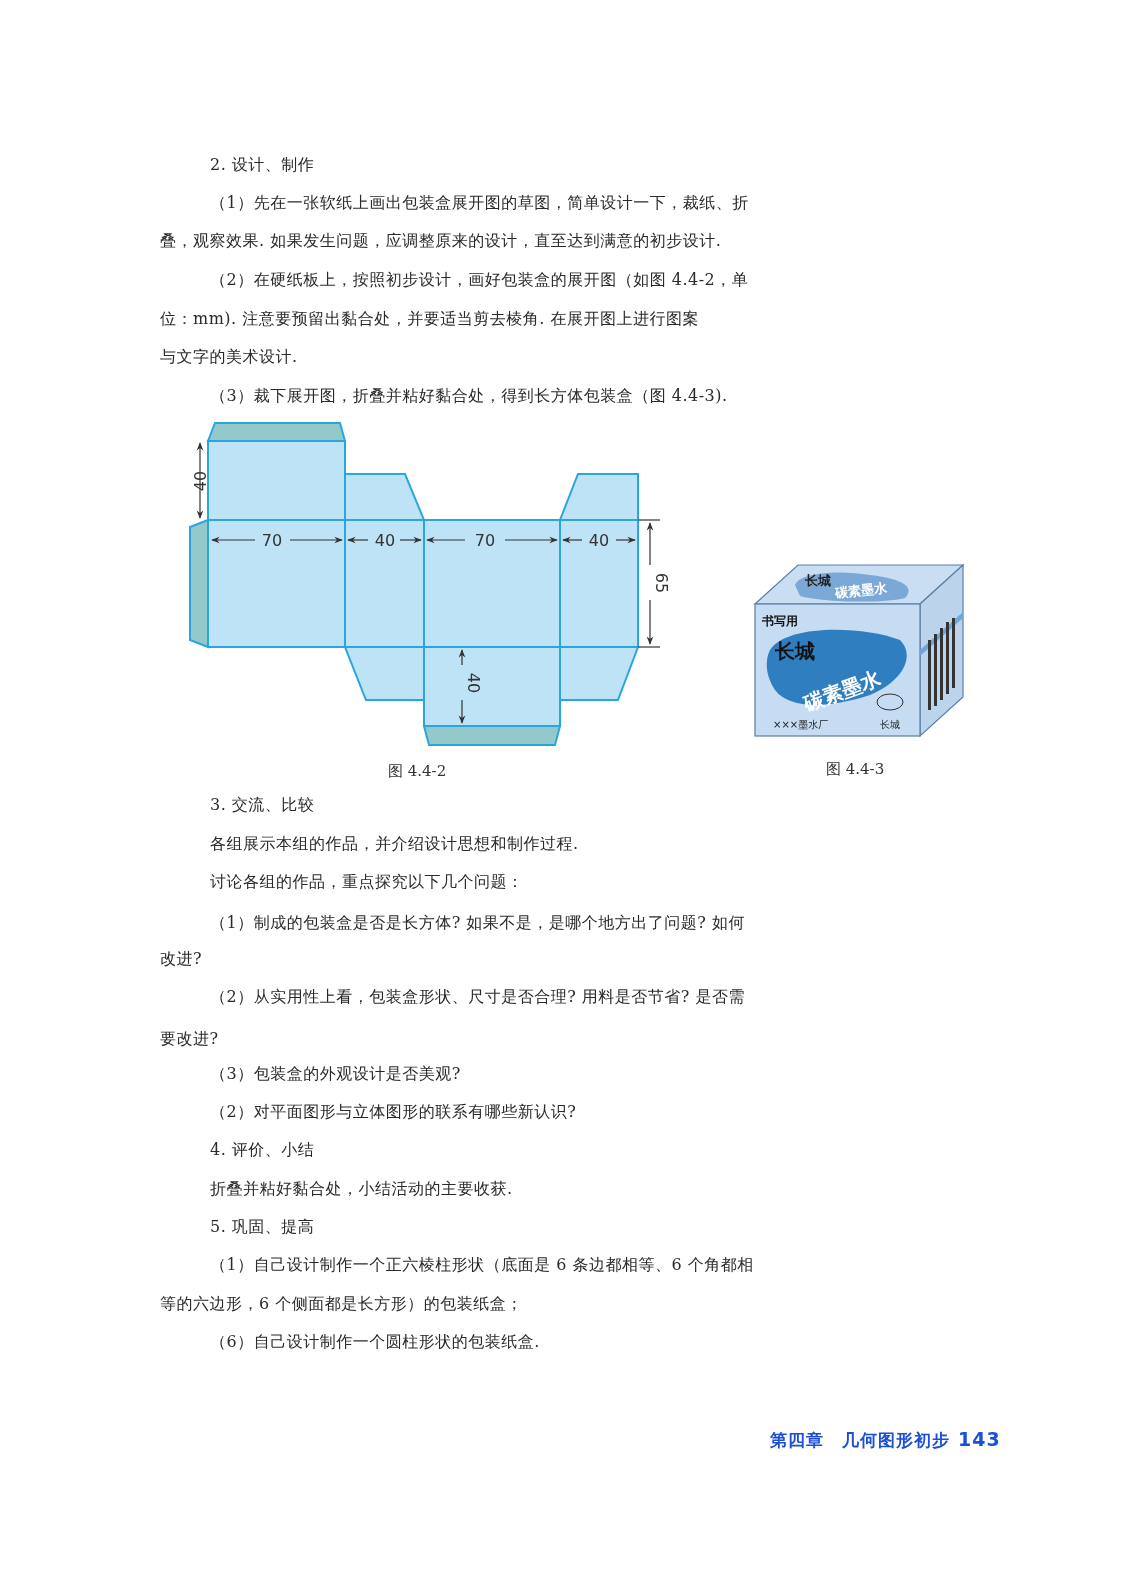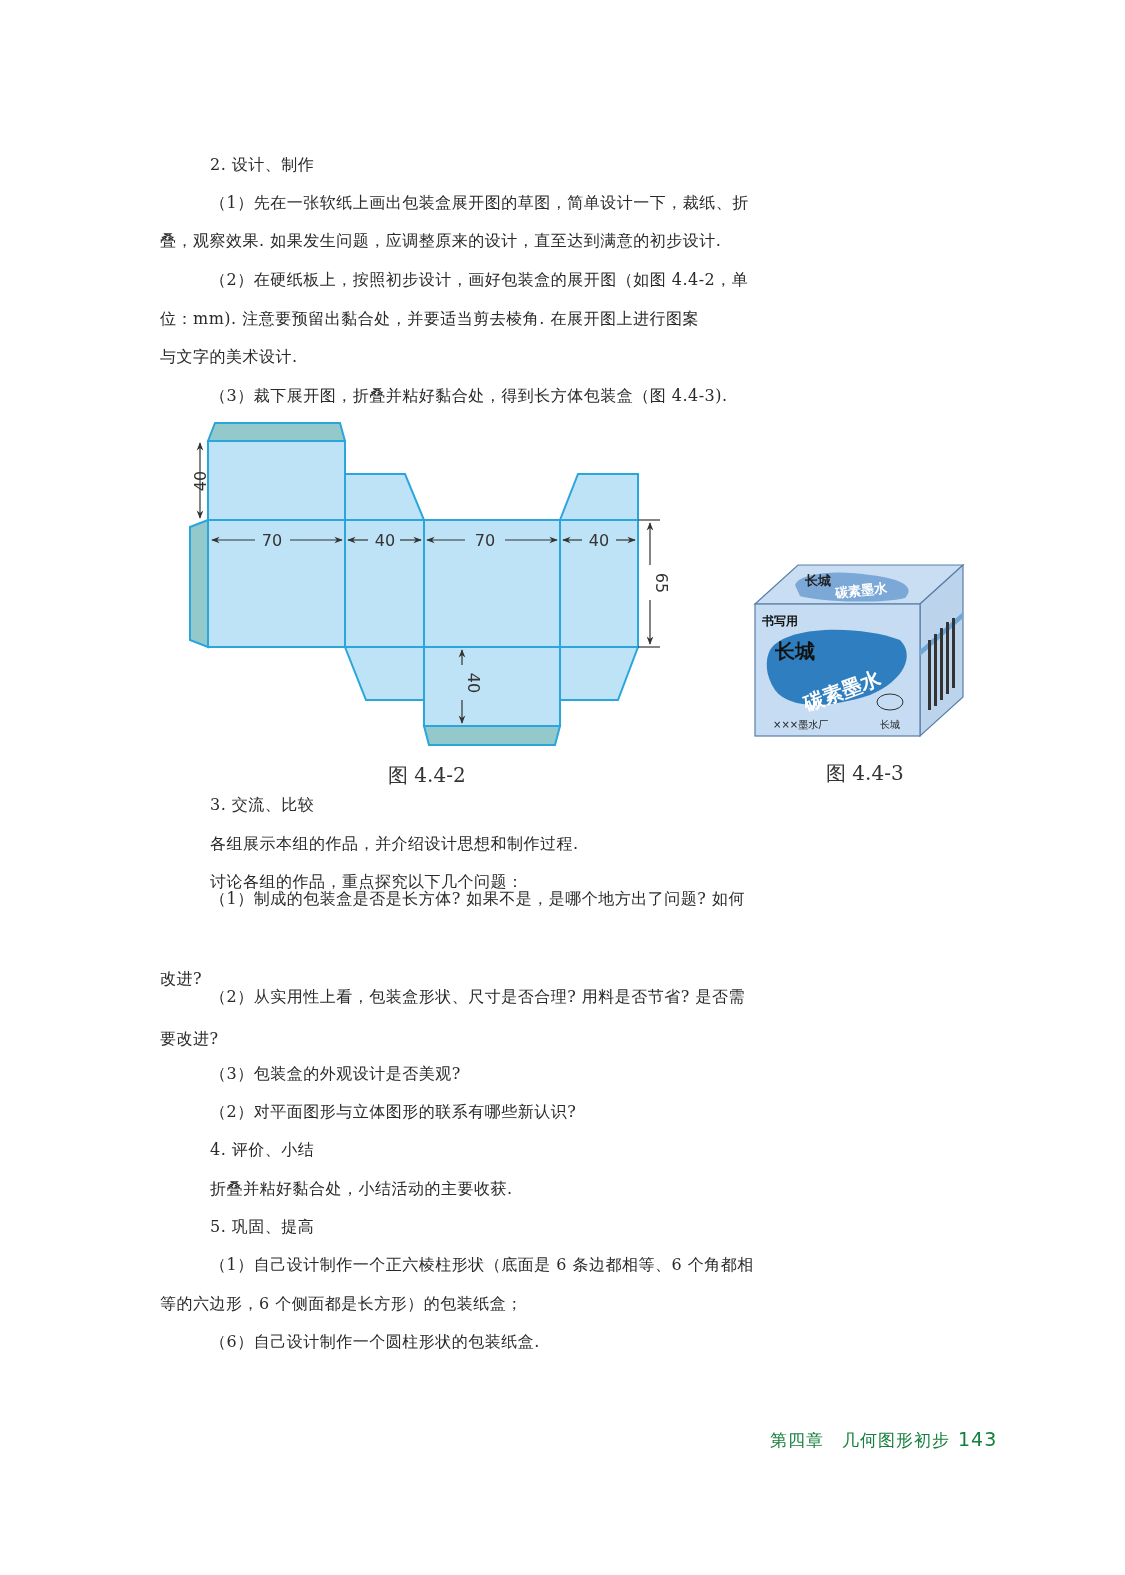--- a/index.html
+++ b/index.html
@@ -5,24 +5,24 @@
   html, body { margin: 0; padding: 0; }
   body {
     width: 1125px; height: 1575px; background: #ffffff; position: relative; overflow: hidden;
     font-family: "DejaVu Serif", "Liberation Serif", serif; color: #2a2a2a;
   }
   .line {
     position: absolute; left: 160px; width: 850px; font-size: 16px; line-height: 38px;
     white-space: nowrap; letter-spacing: 0.5px;
   }
   .indent { left: 210px; width: 800px; }
-  .caption { position: absolute; font-size: 20px; color: #333; font-family: "DejaVu Serif", serif; }
+  .caption { position: absolute; font-size: 15px; color: #333; font-family: "DejaVu Serif", serif; }
   .footer {
-    position: absolute; top: 1428px; left: 770px; font-size: 17px; font-weight: normal;
-    font-family: "DejaVu Sans", "Liberation Sans", sans-serif; color: #15803d; letter-spacing: 1px;
+    position: absolute; top: 1428px; left: 770px; font-size: 17px; font-weight: bold;
+    font-family: "DejaVu Sans", "Liberation Sans", sans-serif; color: #1d4ed8; letter-spacing: 1px;
   }
   .footer .pg { margin-left: 8px; font-size: 19px; }
   svg text { font-family: "DejaVu Sans", "Liberation Sans", sans-serif; }
 </style>
 </head>
 <body>
 
 <div class="line indent" style="top:146px">2. 设计、制作</div>
 <div class="line indent" style="top:184px">（1）先在一张软纸上画出包装盒展开图的草图，简单设计一下，裁纸、折</div>
 <div class="line" style="top:222px">叠，观察效果. 如果发生问题，应调整原来的设计，直至达到满意的初步设计.</div>
@@ -118,22 +118,22 @@
     </g>
   </g>
 </svg>
 
 <div class="caption" style="top:762px;left:388px">图 4.4-2</div>
 <div class="caption" style="top:760px;left:826px">图 4.4-3</div>
 
 <div class="line indent" style="top:786px">3. 交流、比较</div>
 <div class="line indent" style="top:825px">各组展示本组的作品，并介绍设计思想和制作过程.</div>
 <div class="line indent" style="top:863px">讨论各组的作品，重点探究以下几个问题：</div>
-<div class="line indent" style="top:880px">（1）制成的包装盒是否是长方体? 如果不是，是哪个地方出了问题? 如何</div>
-<div class="line" style="top:960px">改进?</div>
+<div class="line indent" style="top:904px">（1）制成的包装盒是否是长方体? 如果不是，是哪个地方出了问题? 如何</div>
+<div class="line" style="top:940px">改进?</div>
 <div class="line indent" style="top:978px">（2）从实用性上看，包装盒形状、尺寸是否合理? 用料是否节省? 是否需</div>
 <div class="line" style="top:1020px">要改进?</div>
 <div class="line indent" style="top:1055px">（3）包装盒的外观设计是否美观?</div>
 <div class="line indent" style="top:1093px">（2）对平面图形与立体图形的联系有哪些新认识?</div>
 
 <div class="line indent" style="top:1131px">4. 评价、小结</div>
 <div class="line indent" style="top:1170px">折叠并粘好黏合处，小结活动的主要收获.</div>
 
 <div class="line indent" style="top:1208px">5. 巩固、提高</div>
 <div class="line indent" style="top:1246px">（1）自己设计制作一个正六棱柱形状（底面是 6 条边都相等、6 个角都相</div>

